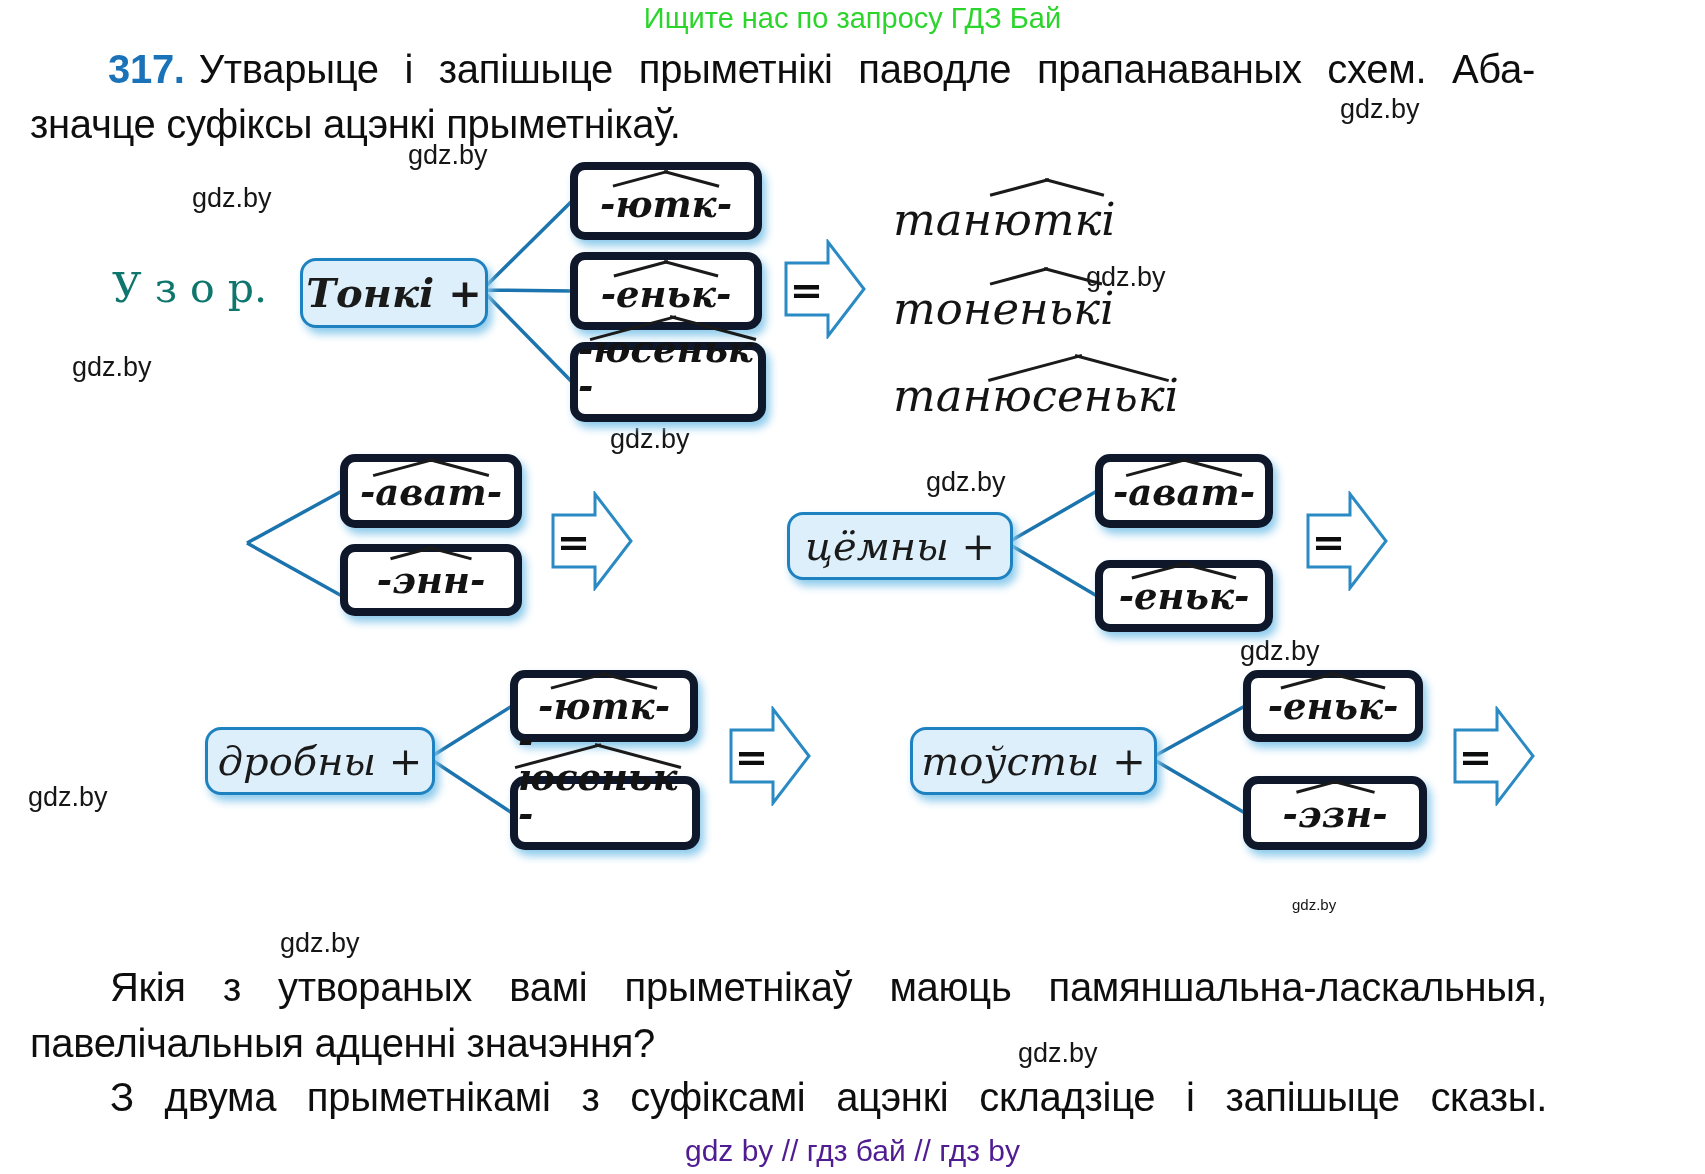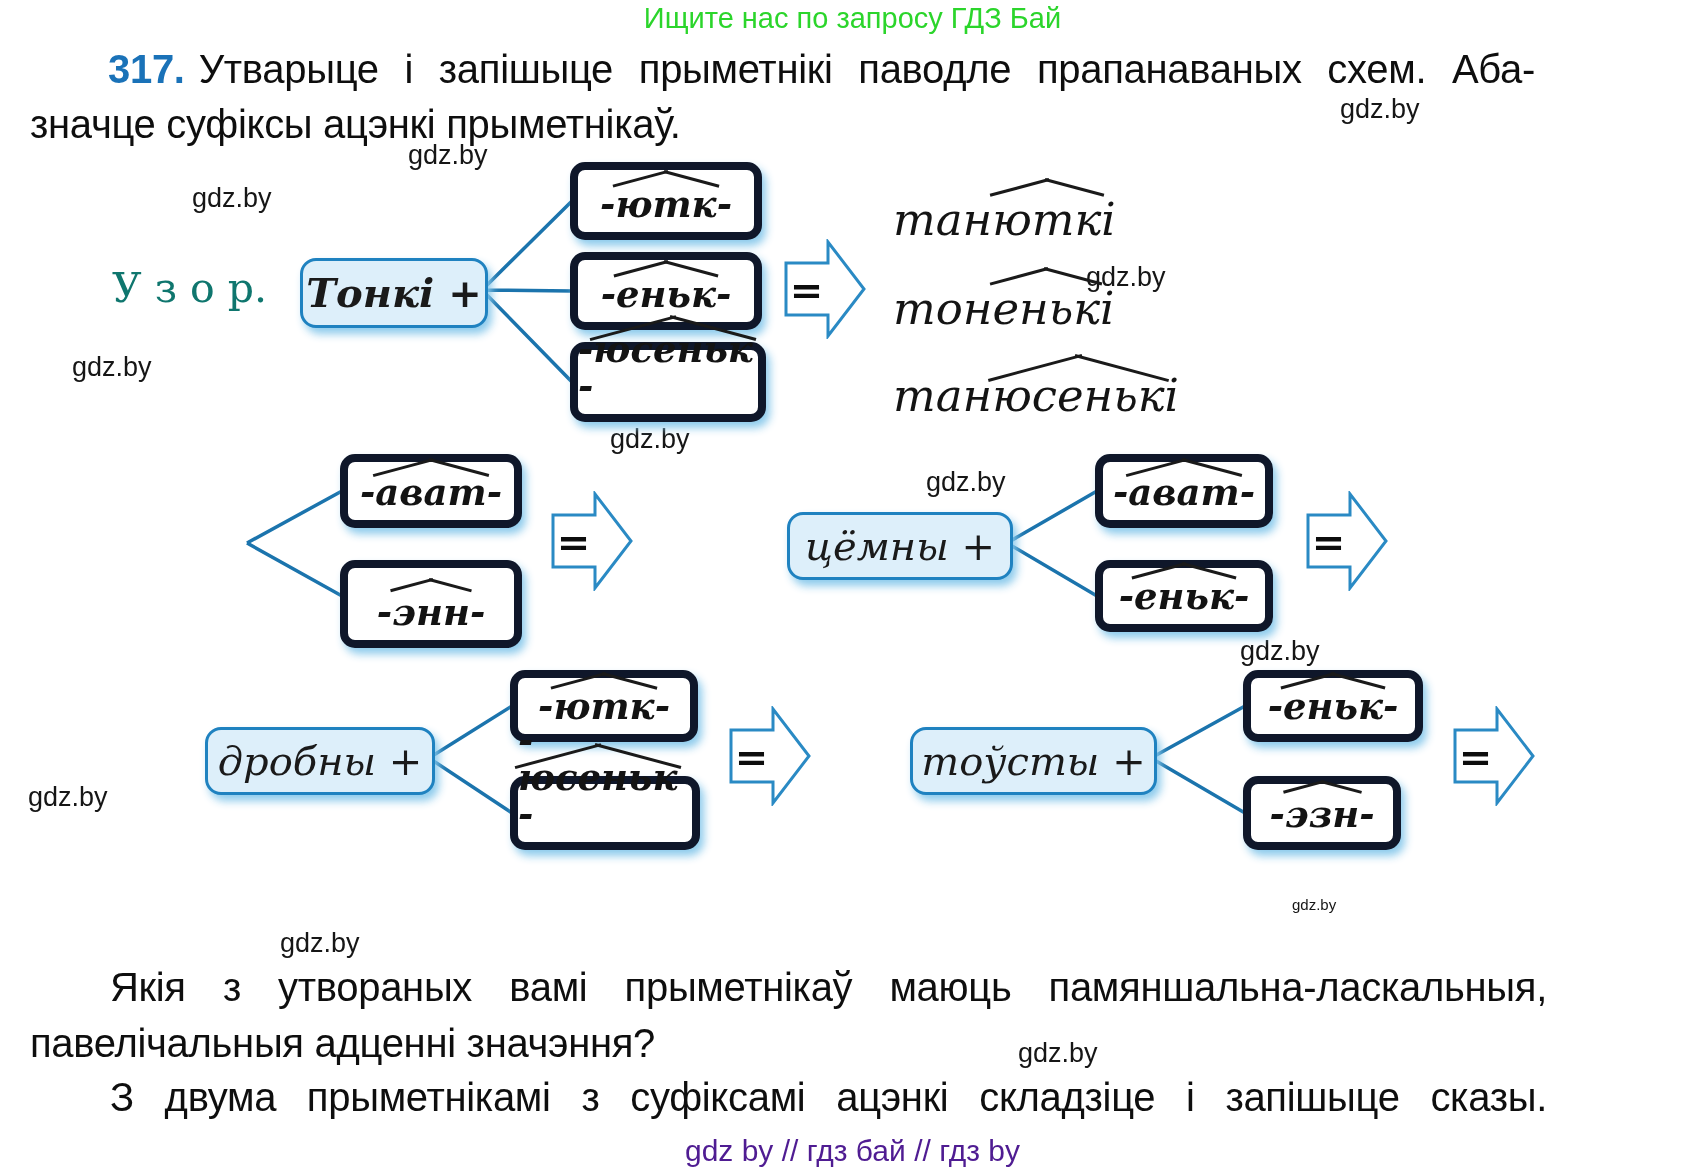--- a/index.html
+++ b/index.html
@@ -107,21 +107,21 @@
   <div class="result" style="left:893px;top:283px;">
     <span>тон</span><span class="hat">еньк</span><span>і</span>
   </div>
   <div class="result" style="left:893px;top:370px;">
     <span>тан</span><span class="hat">юсеньк</span><span>і</span>
   </div>
 
   <div class="sbox" style="left:340px;top:454px;width:182px;height:74px;">
     <span><span>-</span><span class="hat">ават</span><span>-</span></span>
   </div>
-  <div class="sbox" style="left:340px;top:560px;width:182px;height:88px;">
+  <div class="sbox" style="left:340px;top:544px;width:182px;height:72px;">
     <span><span>-</span><span class="hat">энн</span><span>-</span></span>
   </div>
   <div class="arrow" style="left:550px;top:491px;">
     <svg viewBox="0 0 84 100" width="84" height="100">
         <polygon points="3,24 45,24 45,3 81,50 45,97 45,76 3,76"></polygon>
       </svg>
     <span class="eq">=</span>
   </div>
 
   <div class="bbox" style="left:787px;top:512px;width:220px;height:62px;">цёмны +</div>
@@ -149,21 +149,21 @@
     <svg viewBox="0 0 84 100" width="84" height="100">
         <polygon points="3,24 45,24 45,3 81,50 45,97 45,76 3,76"></polygon>
       </svg>
     <span class="eq">=</span>
   </div>
 
   <div class="bbox" style="left:910px;top:727px;width:241px;height:62px;">тоўсты +</div>
   <div class="sbox" style="left:1243px;top:670px;width:180px;height:72px;">
     <span><span>-</span><span class="hat">еньк</span><span>-</span></span>
   </div>
-  <div class="sbox" style="left:1243px;top:776px;width:158px;height:74px;text-align:center;">
+  <div class="sbox" style="left:1243px;top:776px;width:184px;height:74px;text-align:center;">
     <span><span>-</span><span class="hat">эзн</span><span>-</span></span>
   </div>
   <div class="arrow" style="left:1452px;top:706px;">
     <svg viewBox="0 0 84 100" width="84" height="100">
         <polygon points="3,24 45,24 45,3 81,50 45,97 45,76 3,76"></polygon>
       </svg>
     <span class="eq">=</span>
   </div>
 
   <div class="exline jline" style="left:30px;top:962px;width:1517px;text-indent:80px;">Якія з утвораных вамі прыметнікаў маюць памяншальна-ласкальныя,</div>

